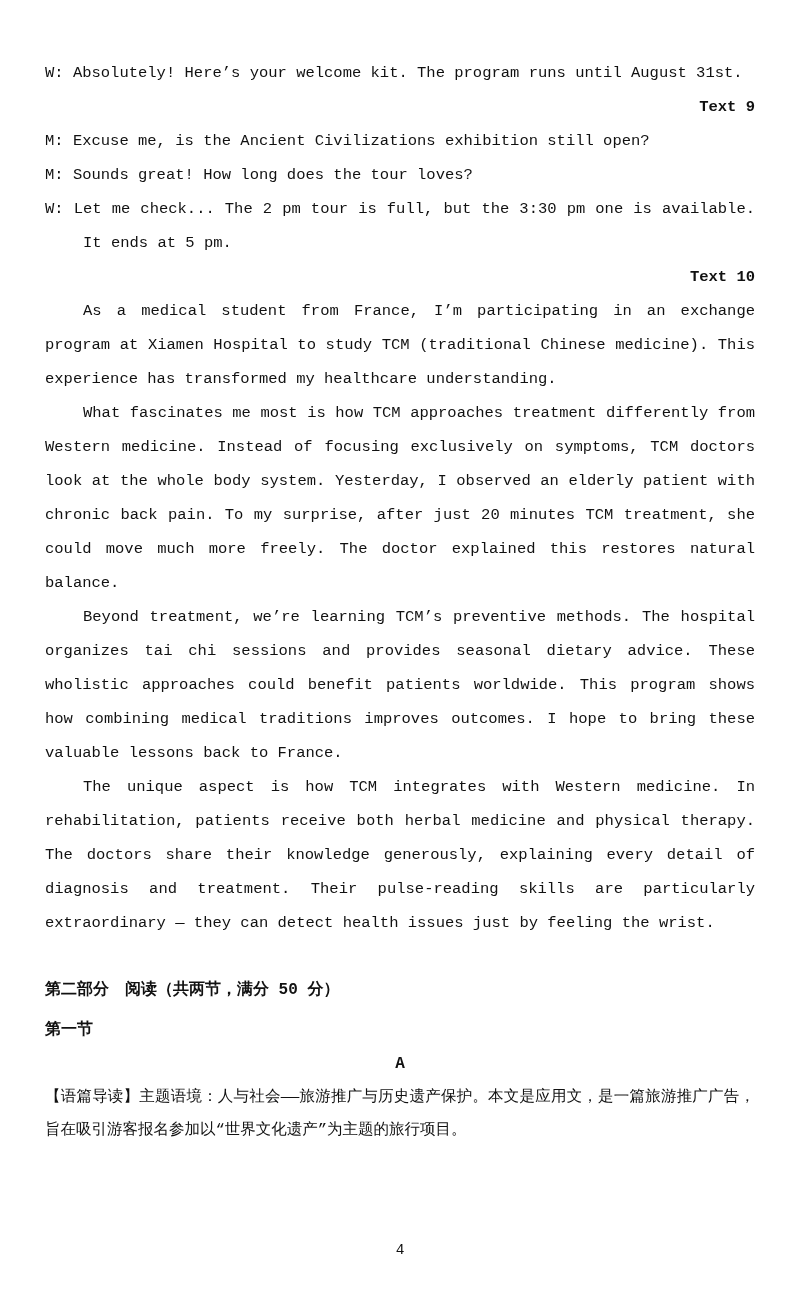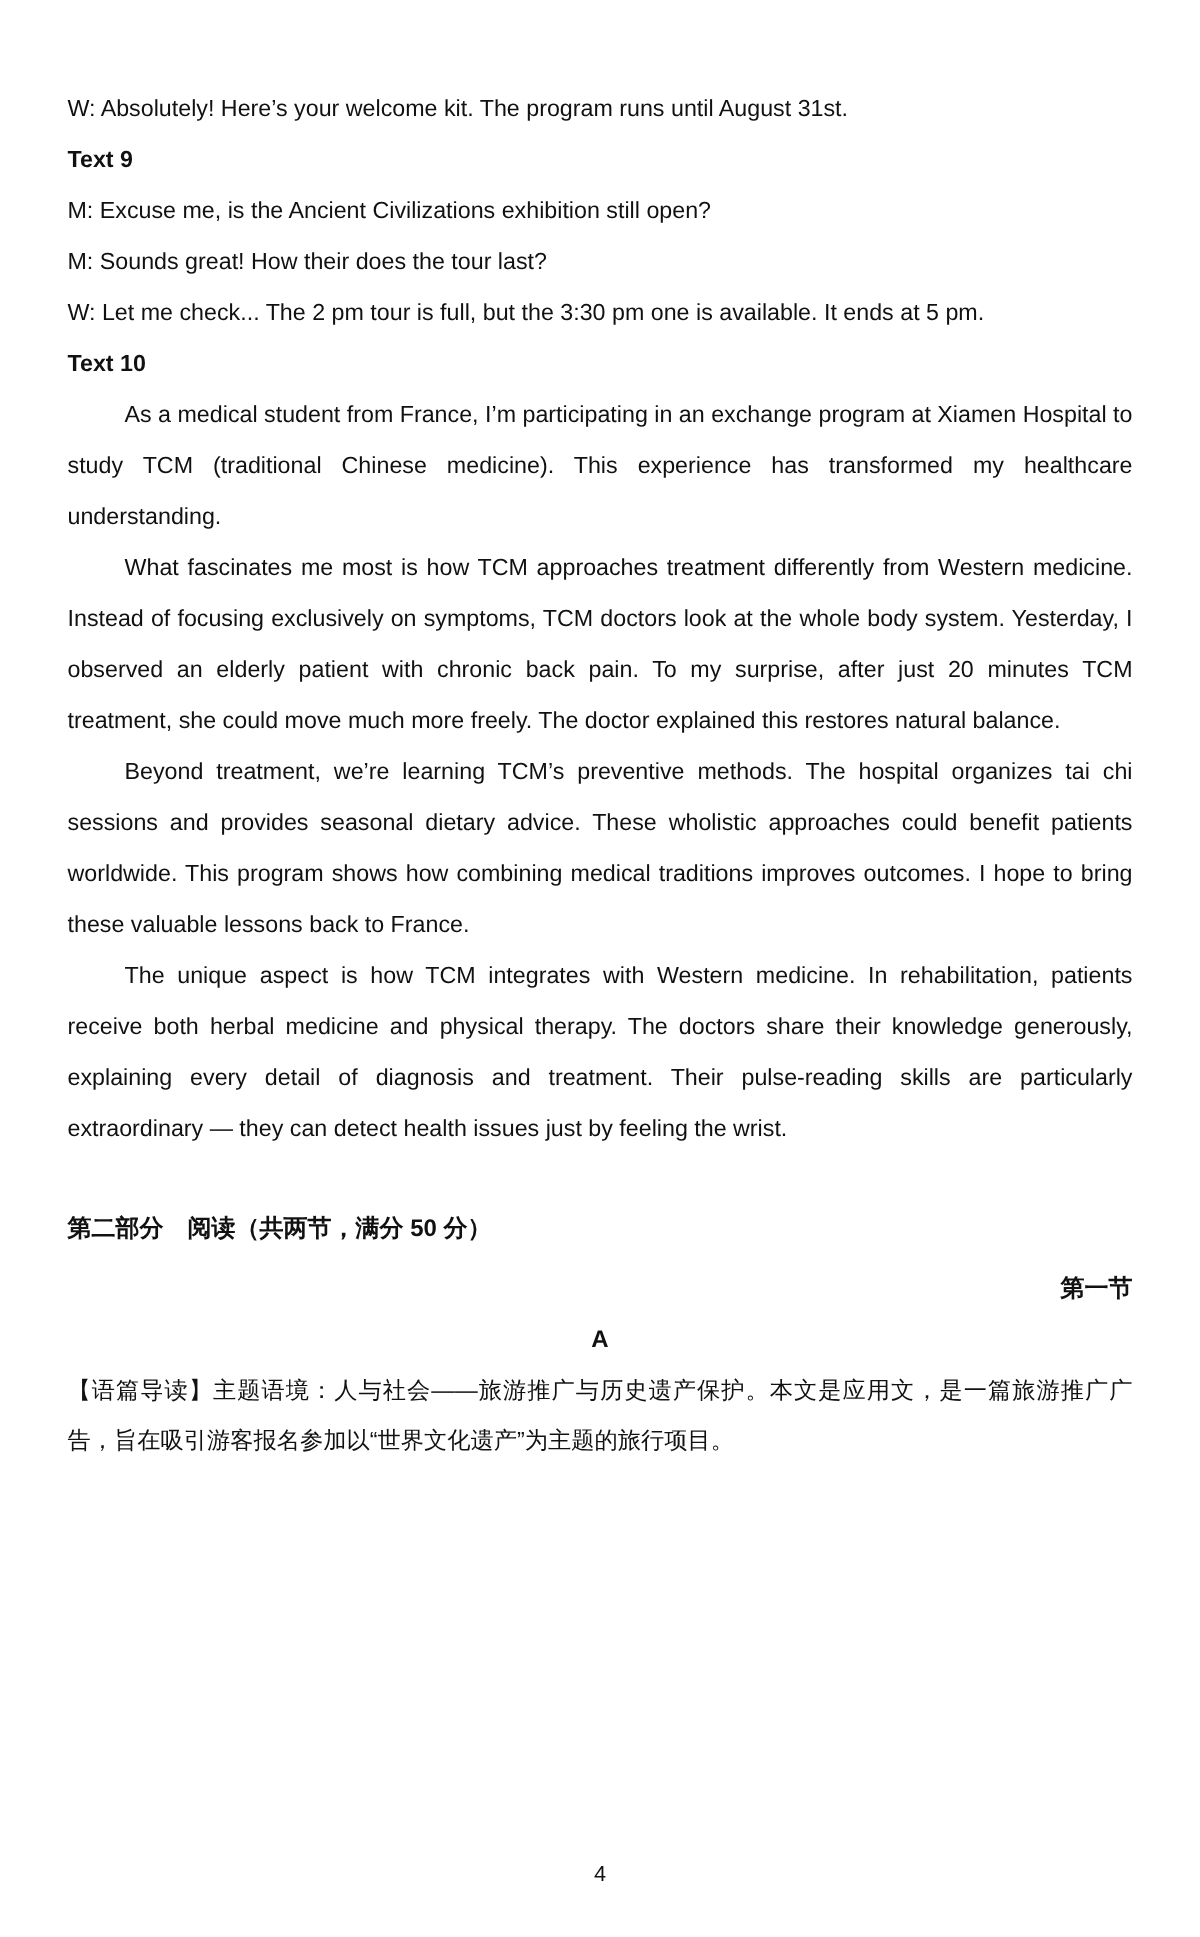--- a/index.html
+++ b/index.html
@@ -8,48 +8,48 @@
     background: #ffffff;
   }
   .page {
     position: relative;
     width: 800px;
     height: 1291px;
     margin: 0 auto;
     background: #ffffff;
     box-sizing: border-box;
     padding: 56px 45px 0 45px;
-    font-family: Liberation Sans, sans-serif;
+    font-family: Liberation Mono, monospace;
     font-size: 15.5px;
     line-height: 34px;
     color: #111111;
   }
   p { margin: 0; }
   .dialog-line {
     text-align: justify;
     padding-left: 38px;
     text-indent: -38px;
   }
   .text-heading {
     font-weight: bold;
+    text-align: right;
   }
   .body-para {
     text-align: justify;
     text-indent: 38px;
   }
   .cn-part-heading {
     font-weight: bold;
     margin-top: 33px;
     font-size: 16px;
   }
   .cn-section-heading {
     font-weight: bold;
     margin-top: 6px;
     font-size: 16px;
-    text-align: right;
   }
   .passage-label {
     text-align: center;
     font-weight: bold;
     font-size: 16px;
   }
   .cn-guide-note {
     text-align: justify;
     line-height: 33px;
   }
@@ -66,21 +66,21 @@
 </head>
 <body>
 
 <div class="page">
 
   <p class="dialog-line">W: Absolutely! Here’s your welcome kit. The program runs until August 31st.</p>
 
   <p class="text-heading">Text 9</p>
 
   <p class="dialog-line">M: Excuse me, is the Ancient Civilizations exhibition still open?</p>
-  <p class="dialog-line">M: Sounds great! How their does the tour last?</p>
+  <p class="dialog-line">M: Sounds great! How long does the tour loves?</p>
   <p class="dialog-line">W: Let me check... The 2 pm tour is full, but the 3:30 pm one is available. It ends at 5 pm.</p>
 
   <p class="text-heading">Text 10</p>
 
   <p class="body-para">As a medical student from France, I’m participating in an exchange program at Xiamen Hospital to study TCM (traditional Chinese medicine). This experience has transformed my healthcare understanding.</p>
   <p class="body-para">What fascinates me most is how TCM approaches treatment differently from Western medicine. Instead of focusing exclusively on symptoms, TCM doctors look at the whole body system. Yesterday, I observed an elderly patient with chronic back pain. To my surprise, after just 20 minutes TCM treatment, she could move much more freely. The doctor explained this restores natural balance.</p>
   <p class="body-para">Beyond treatment, we’re learning TCM’s preventive methods. The hospital organizes tai chi sessions and provides seasonal dietary advice. These wholistic approaches could benefit patients worldwide. This program shows how combining medical traditions improves outcomes. I hope to bring these valuable lessons back to France.</p>
   <p class="body-para">The unique aspect is how TCM integrates with Western medicine. In rehabilitation, patients receive both herbal medicine and physical therapy. The doctors share their knowledge generously, explaining every detail of diagnosis and treatment. Their pulse-reading skills are particularly extraordinary — they can detect health issues just by feeling the wrist.</p>
 
   <p class="cn-part-heading">第二部分　阅读（共两节，满分 50 分）</p>

